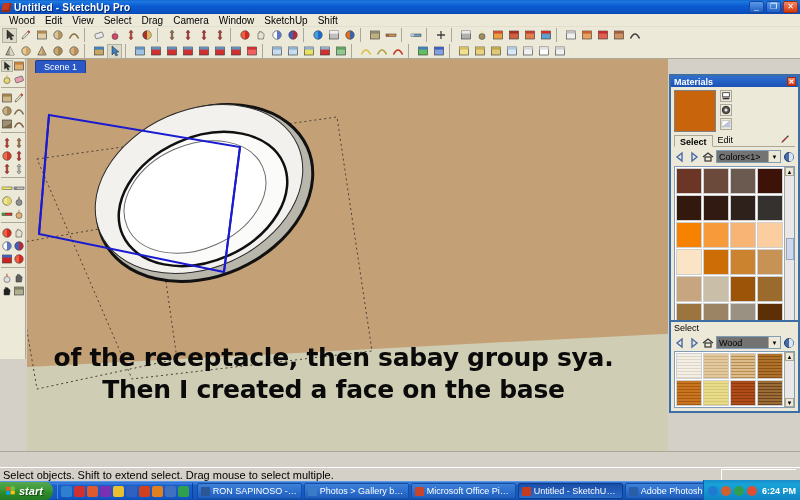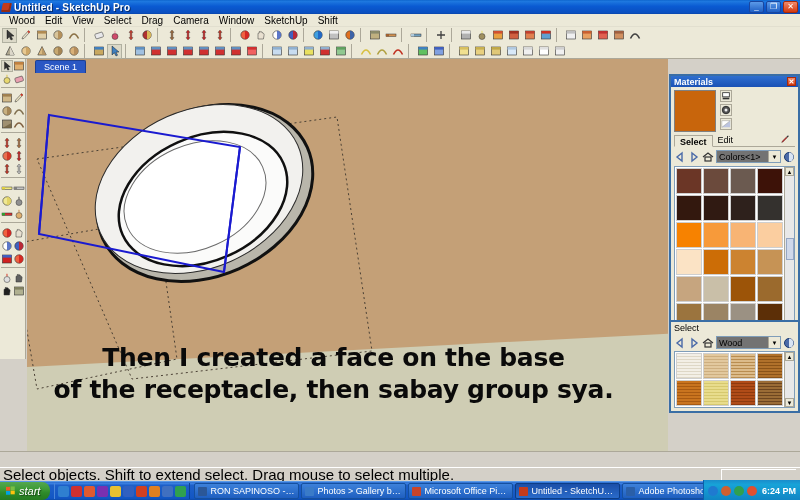--- a/index.html
+++ b/index.html
@@ -160,33 +160,33 @@
   
   .bottompanel {
     position:absolute; left:0; top:451px; width:800px; height:16px;
     background:#d4d0c8; border-top:1px solid #aca899;
   }
   .statusbar {
     position:absolute; left:0; top:467px; width:800px; height:14px;
     background:#d4d0c8; border-top:1px solid #fff;
     display:flex; align-items:center;
   }
-  .statustext { font-size:15px; color:#000; padding-left:3px; flex:1; }
+  .statustext { font-size:11px; color:#000; padding-left:3px; flex:1; }
   .vcbbox { width:75px; height:12px; background:#d4d0c8; border:1px solid #fff; border-right:none; margin-right:4px; }
 
   
   .taskbar {
     position:absolute; left:0; top:481px; width:800px; height:19px;
     background:linear-gradient(to bottom,#2f6fd0 0%,#3a7fe0 9%,#1d5fc8 18%,#1256c4 90%,#0d4ba8 100%);
     border-top:1px solid #5a9ae8; display:flex; align-items:center;
   }
   .startbtn {
     height:18px; padding:0 10px 0 6px; margin-right:4px;
     background:linear-gradient(to bottom,#54a74f 0%,#3d9b36 40%,#2e8a2a 60%,#247a20 100%);
-    border-radius:0 8px 8px 0; color:#fff; font-weight:normal;
+    border-radius:0 8px 8px 0; color:#fff; font-weight:bold;
     font-style:italic; font-size:11px; display:flex; align-items:center; gap:3px;
     text-shadow:1px 1px 1px rgba(0,0,0,.5);
   }
   .startflag { width:10px; height:10px; display:block; }
   .ql { display:flex; align-items:center; gap:2px; padding:0 3px;
         border-left:1px solid #4a86d8; border-right:1px solid #0c4194; height:16px; }
   .qlicon { width:11px; height:11px; border-radius:2px; }
   .tasks { display:flex; align-items:center; gap:2px; margin-left:4px; flex:1; overflow:hidden; }
   .task {
     height:16px; min-width:0; flex:0 0 105px; padding:0 3px;
@@ -846,22 +846,22 @@
       <ellipse cx="168" cy="138" rx="74" ry="52" transform="rotate(-24 168 138)" fill="#ffffff" stroke="#6a6a6a" stroke-width="1"></ellipse>
 
       <polygon points="22,56 213,88 197,213 12,175" fill="none" stroke="#1a1ad0" stroke-width="2"></polygon>
       <line x1="22" y1="56" x2="12" y2="175" stroke="#1a1ad0" stroke-width="2"></line>
       <line x1="213" y1="88" x2="197" y2="213" stroke="#1a1ad0" stroke-width="2"></line>
     </svg>
 
     <div class="scenetab">Scene 1</div>
 
     <div class="anno">
+      <div>of the receptacle, then sabay group sya.</div>
       <div>Then I created a face on the base</div>
-      <div>of the receptacle, then sabay group sya.</div>
     </div>
   </div>
 
   <div class="matpanel">
     <div class="mattitle">
       <span>Materials</span>
       <div class="matclose">✕</div>
     </div>
     <div class="matbody">
       <div class="matrow1">

